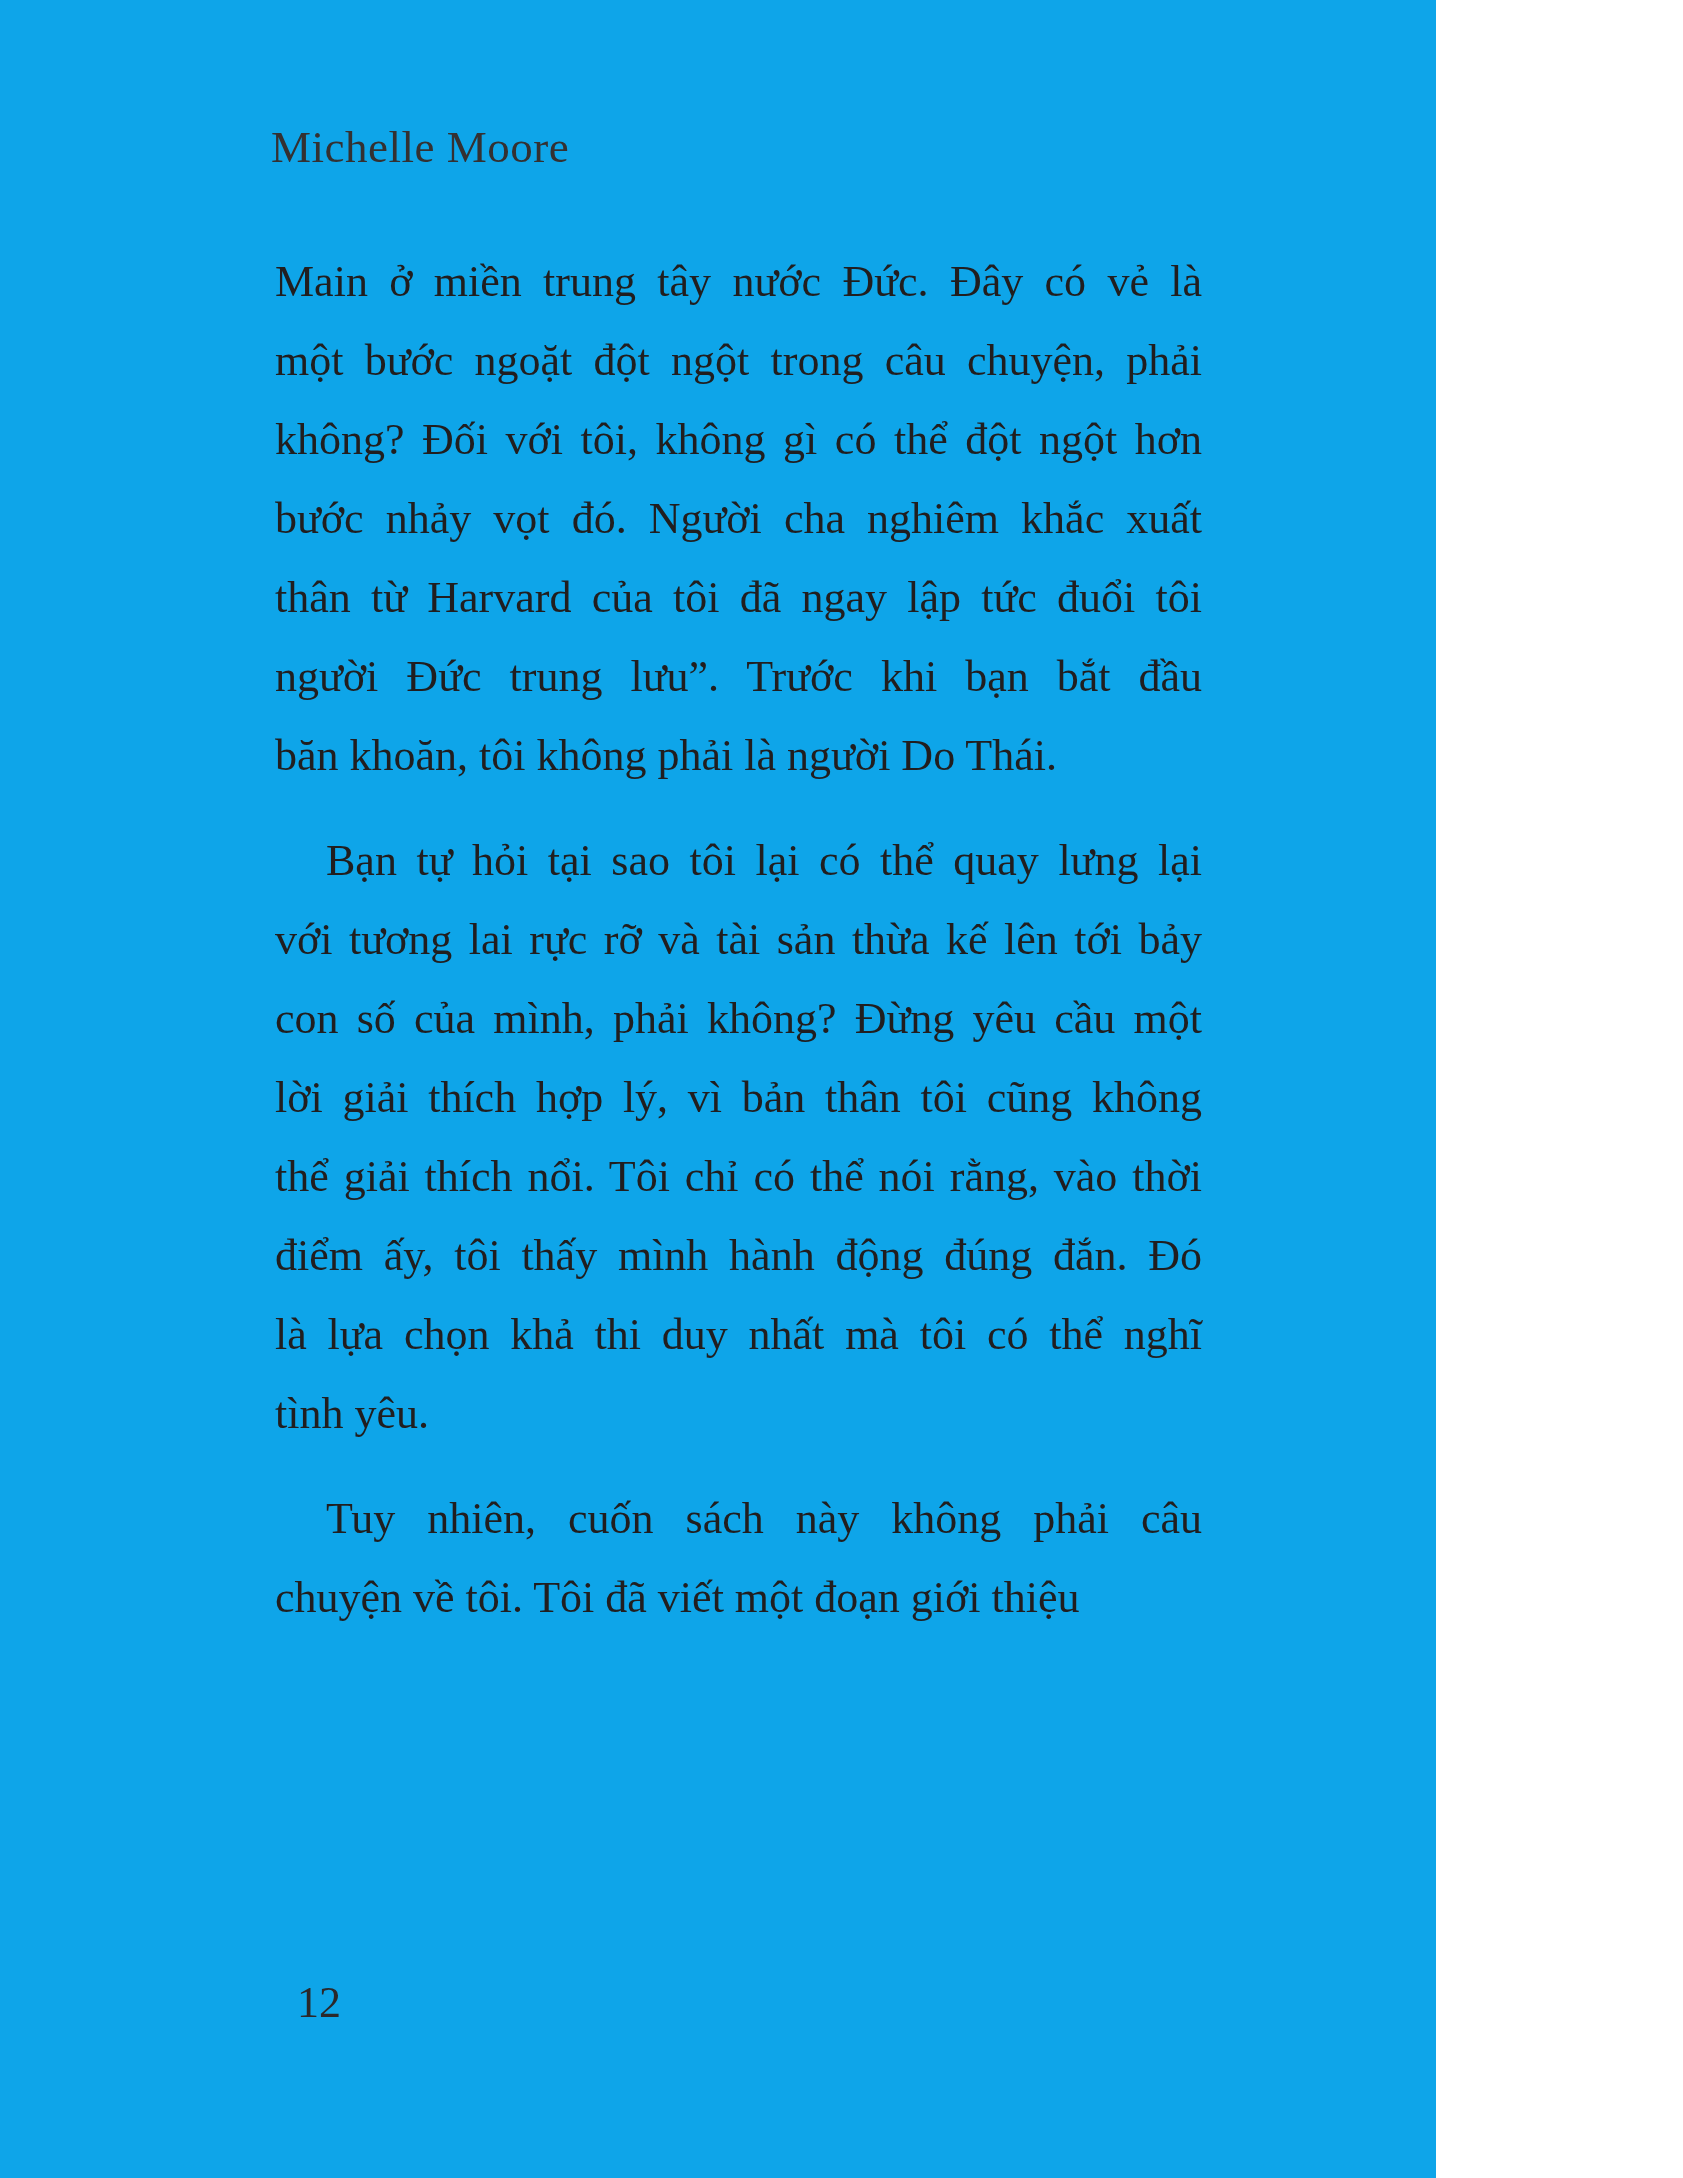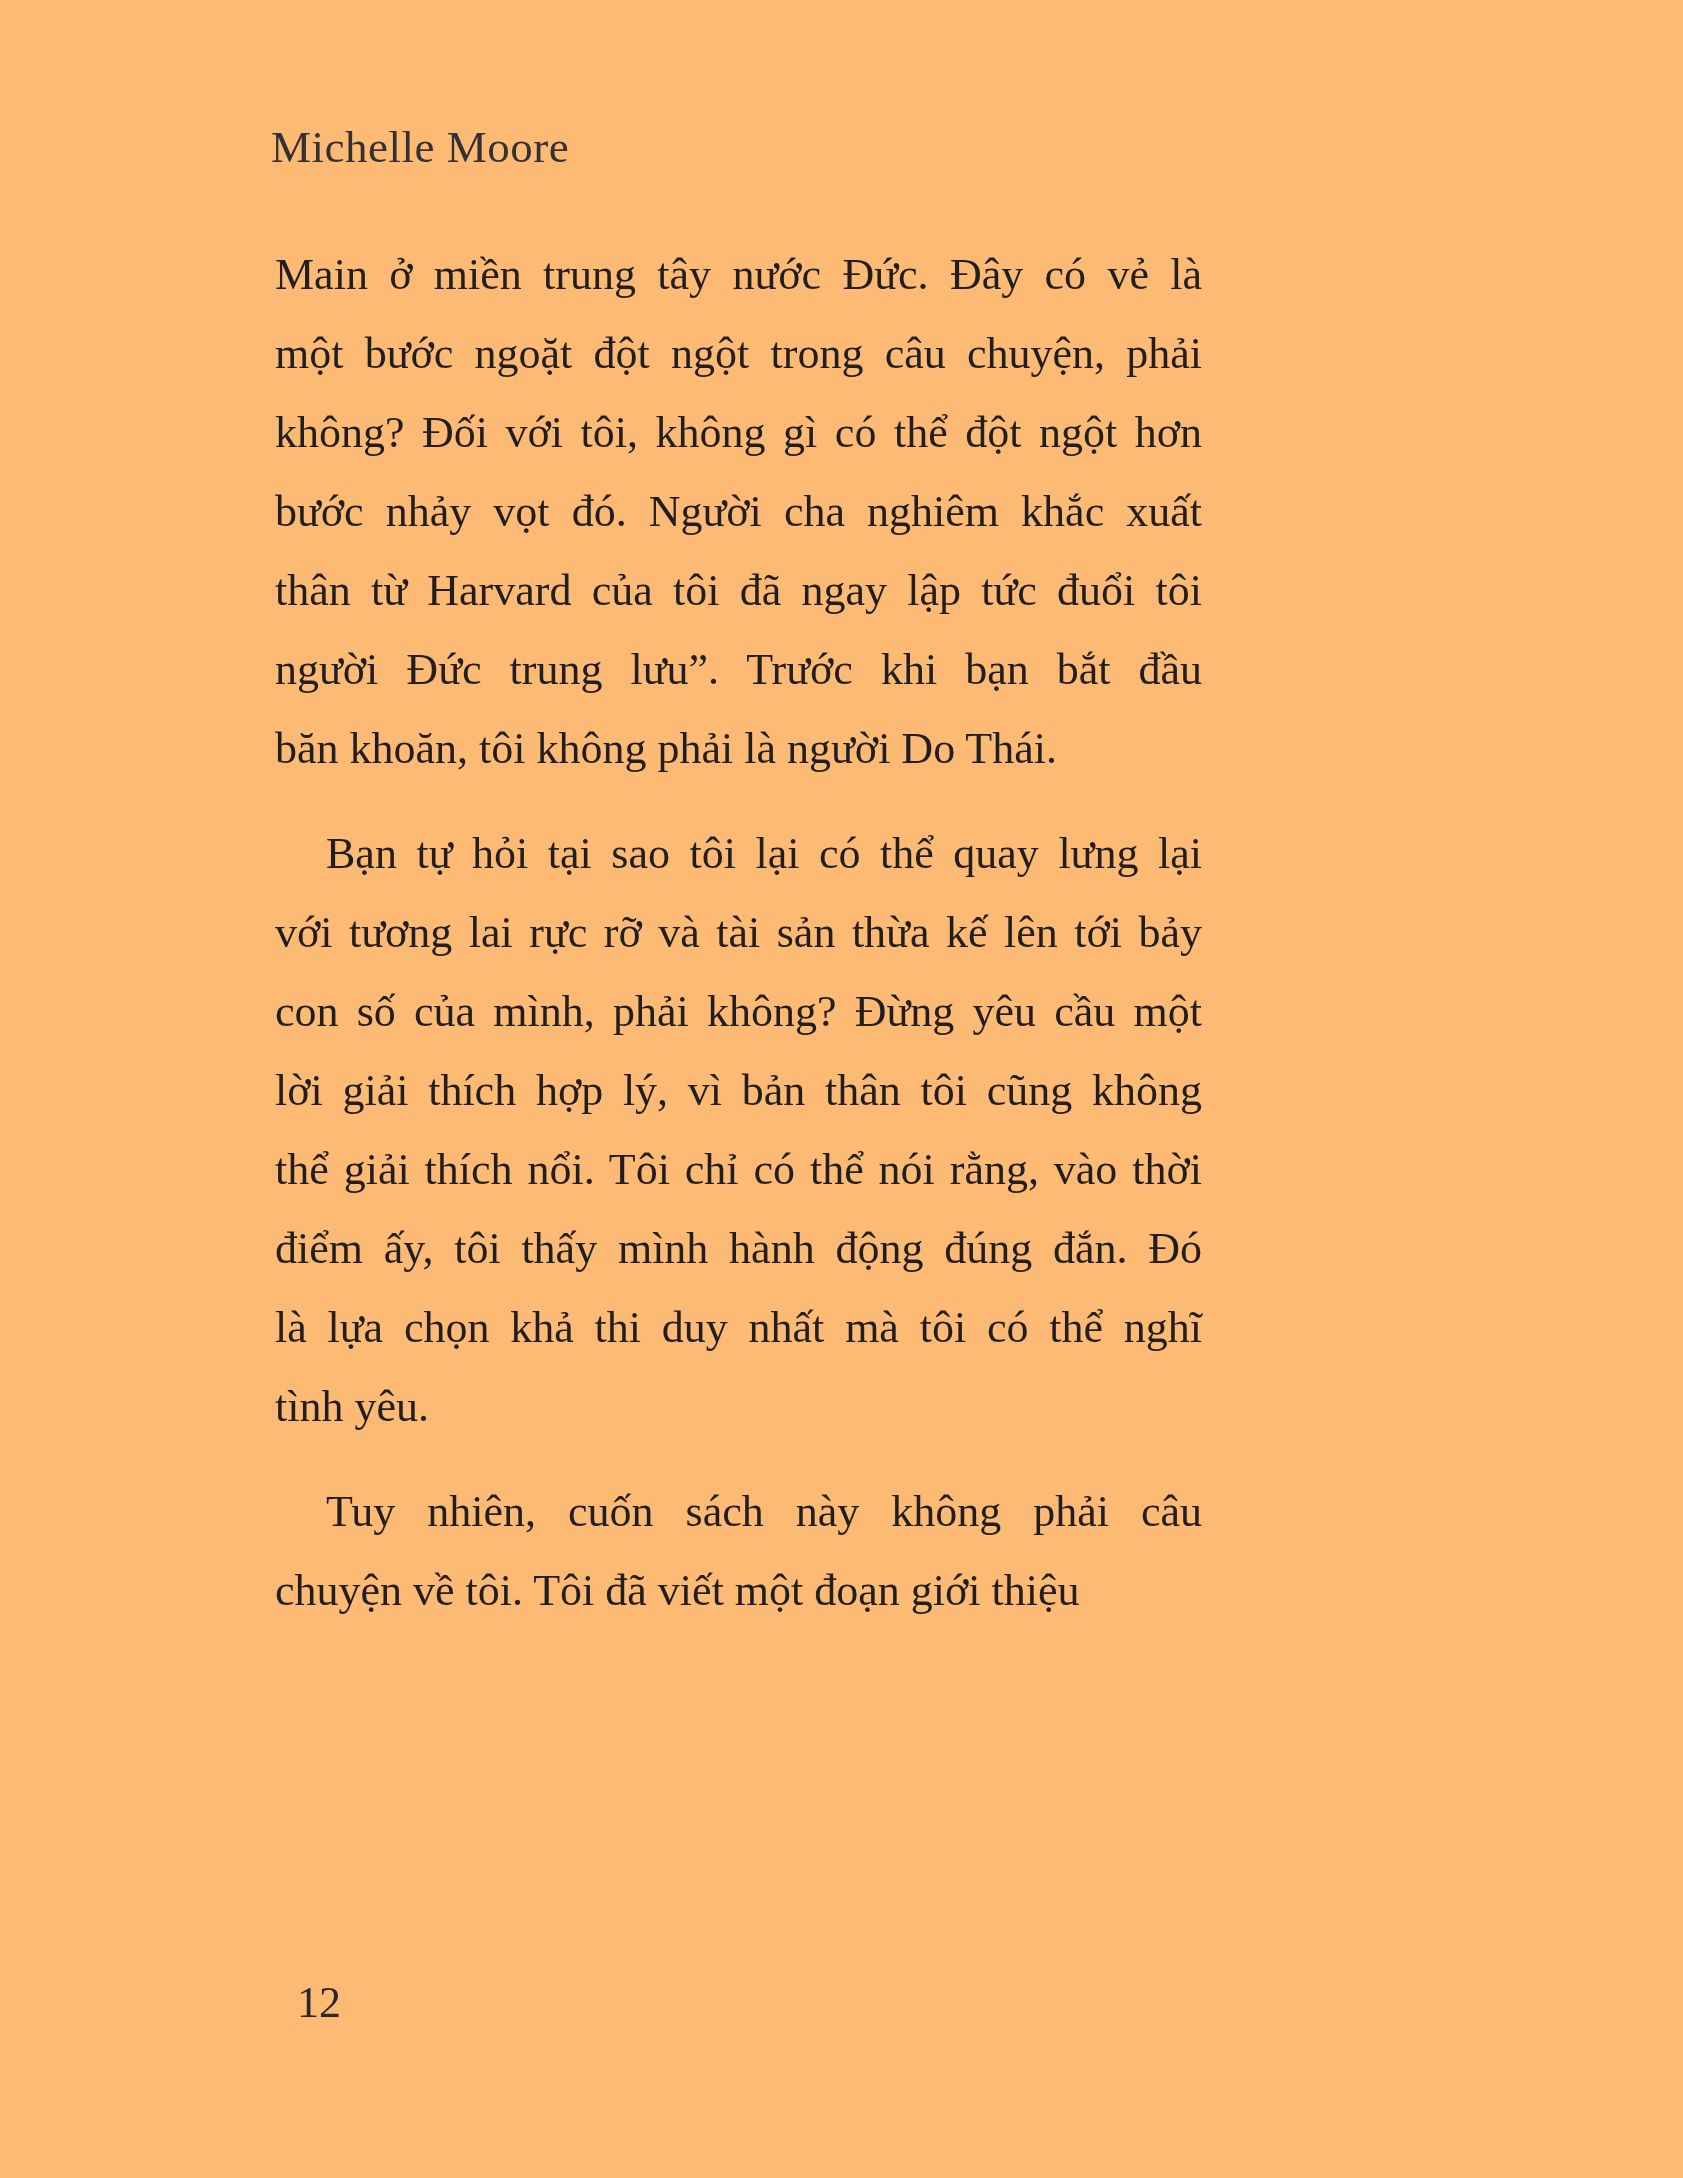--- a/index.html
+++ b/index.html
@@ -2,40 +2,40 @@
 <html><head>
 <meta charset="utf-8">
 <style>
   html, body {
     margin: 0;
     padding: 0;
     background: #ffffff;
   }
   .book-page {
     position: relative;
-    width: 1683px;
+    width: 1436px;
     height: 2178px;
-    background: #fdba74;
+    background: #0ea5e9;
     overflow: hidden;
     font-family: "Liberation Serif", "DejaVu Serif", serif;
   }
   .running-header {
     position: absolute;
     left: 271px;
     top: 125px;
     font-size: 45px;
     line-height: 1;
     color: #343132;
     letter-spacing: 0.5px;
     font-weight: 400;
   }
   .body-text {
     position: absolute;
     left: 275px;
-    top: 235px;
+    top: 242px;
     width: 927px;
     color: #211e1f;
   }
   .para {
     margin: 0 0 26px 0;
   }
   .para .line {
     font-size: 44px;
     line-height: 79px;
     text-align: justify;

